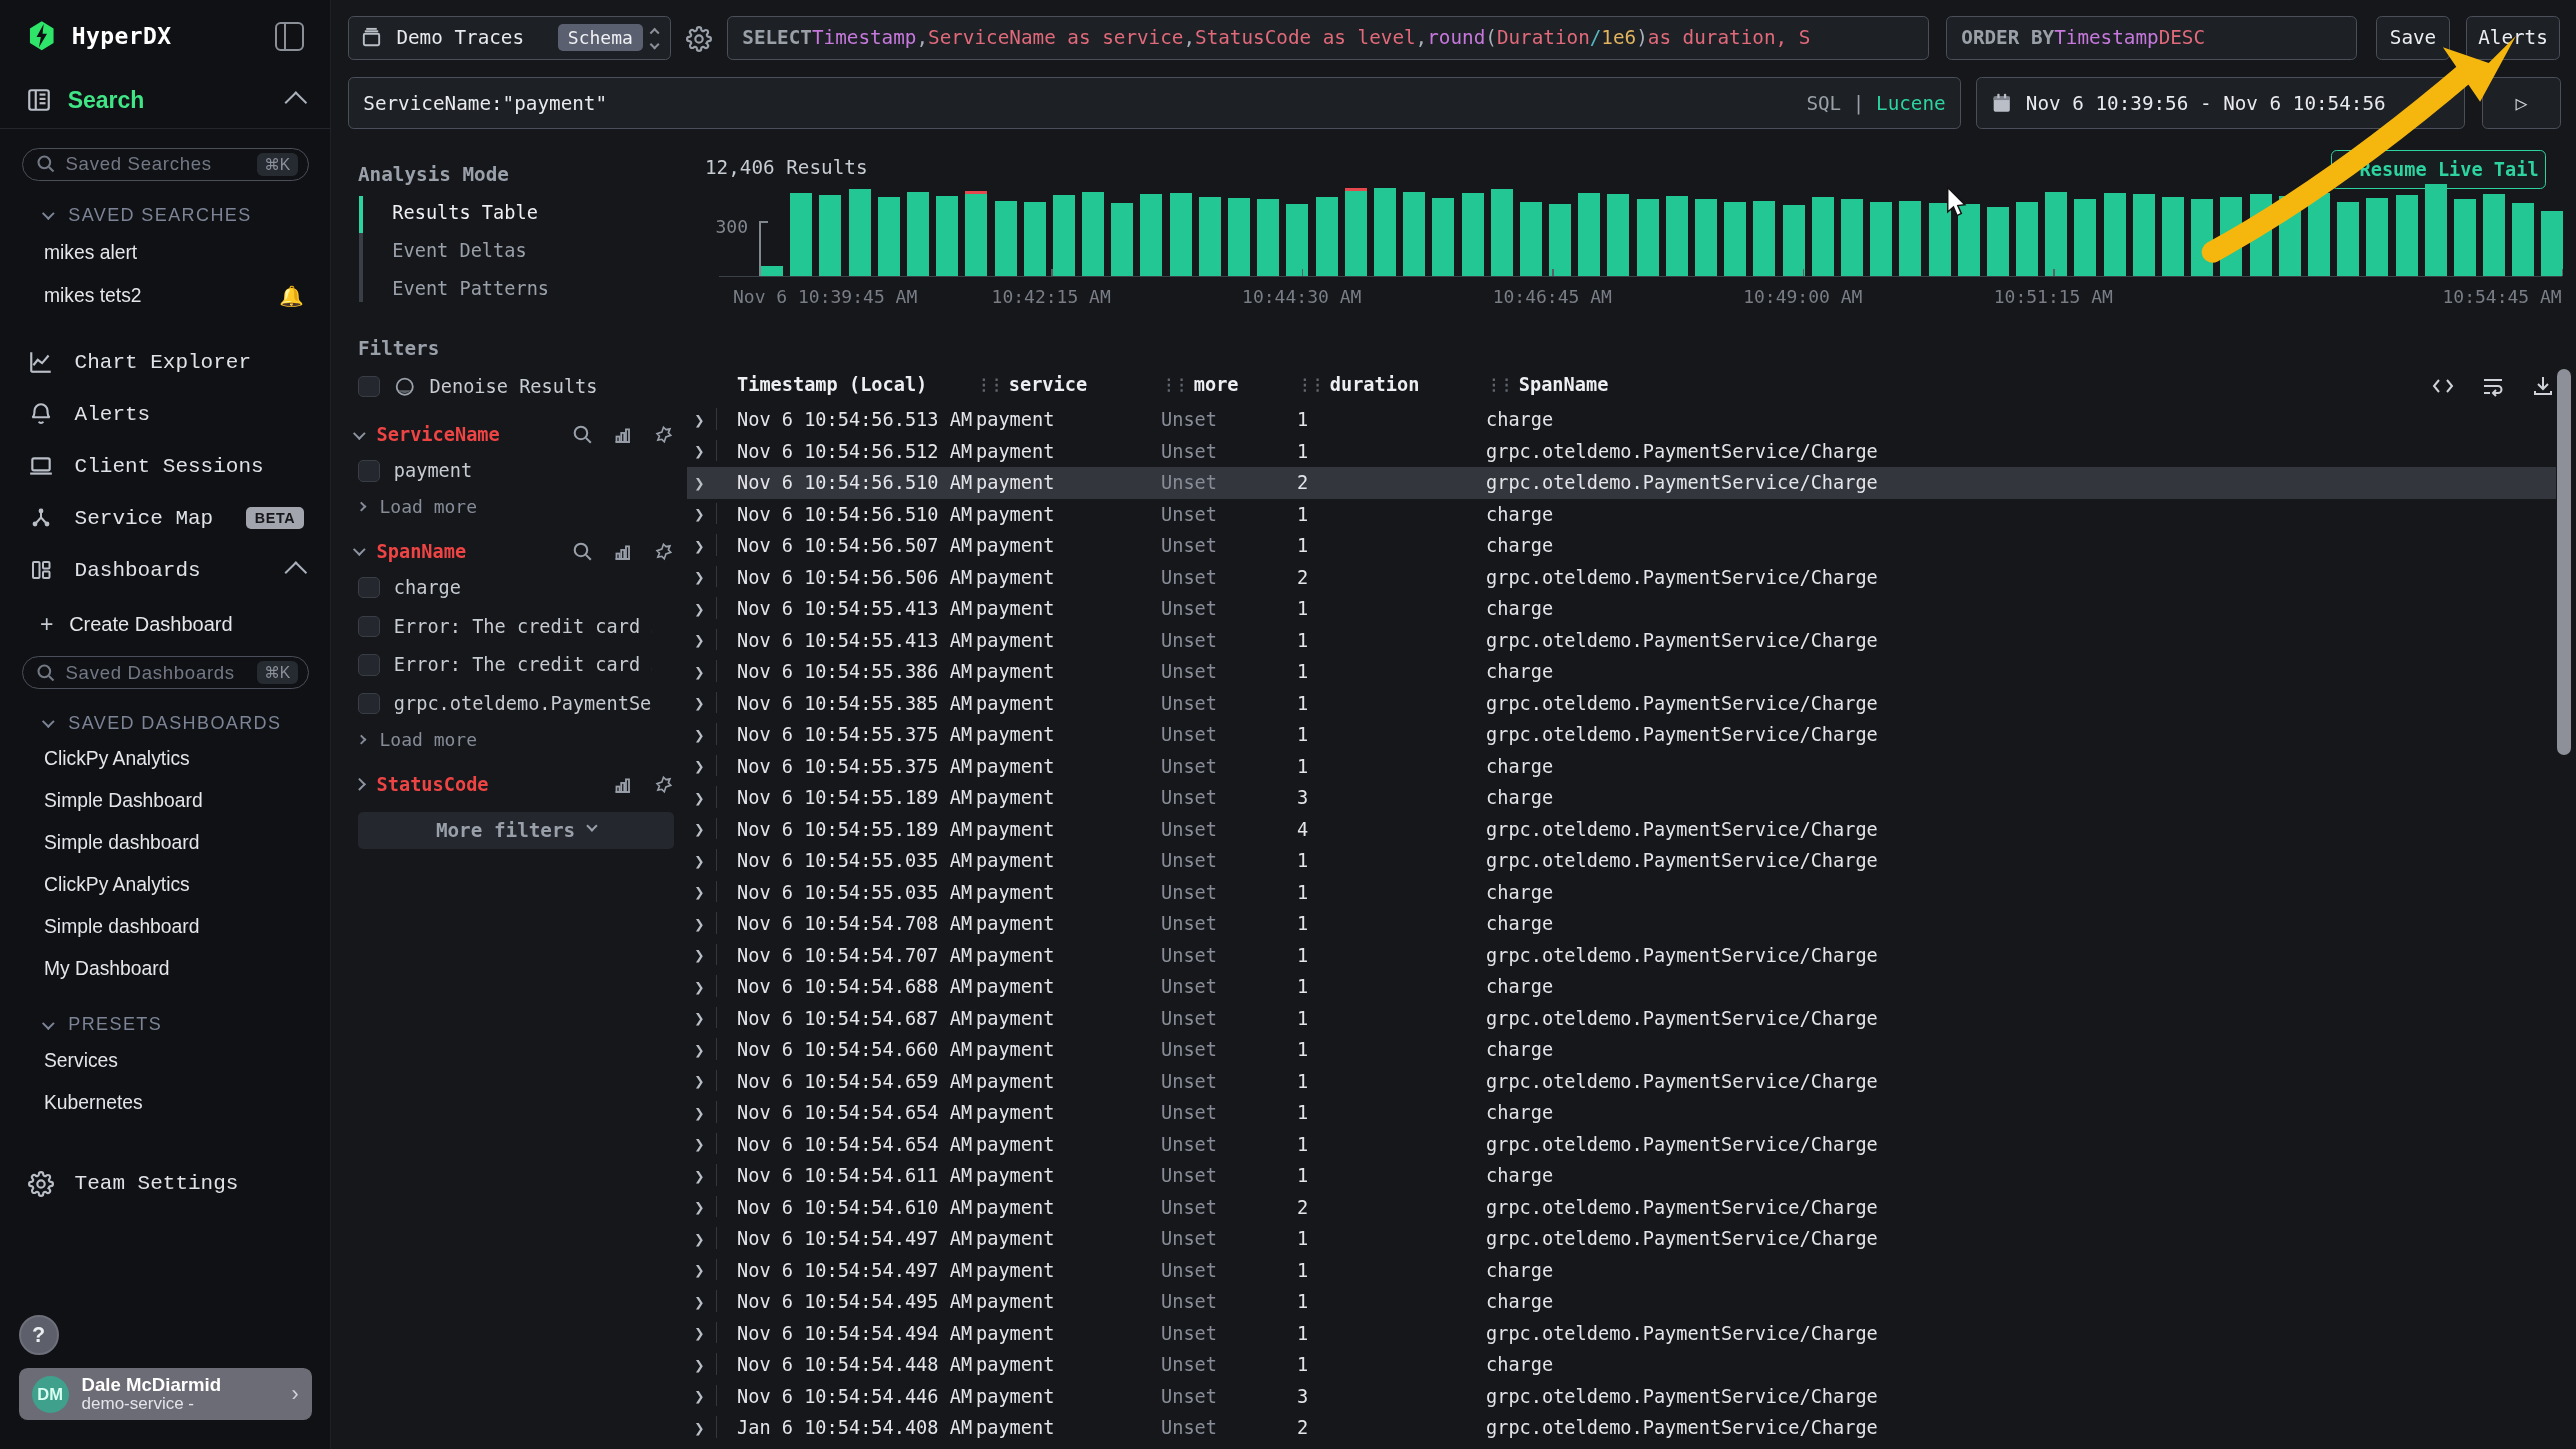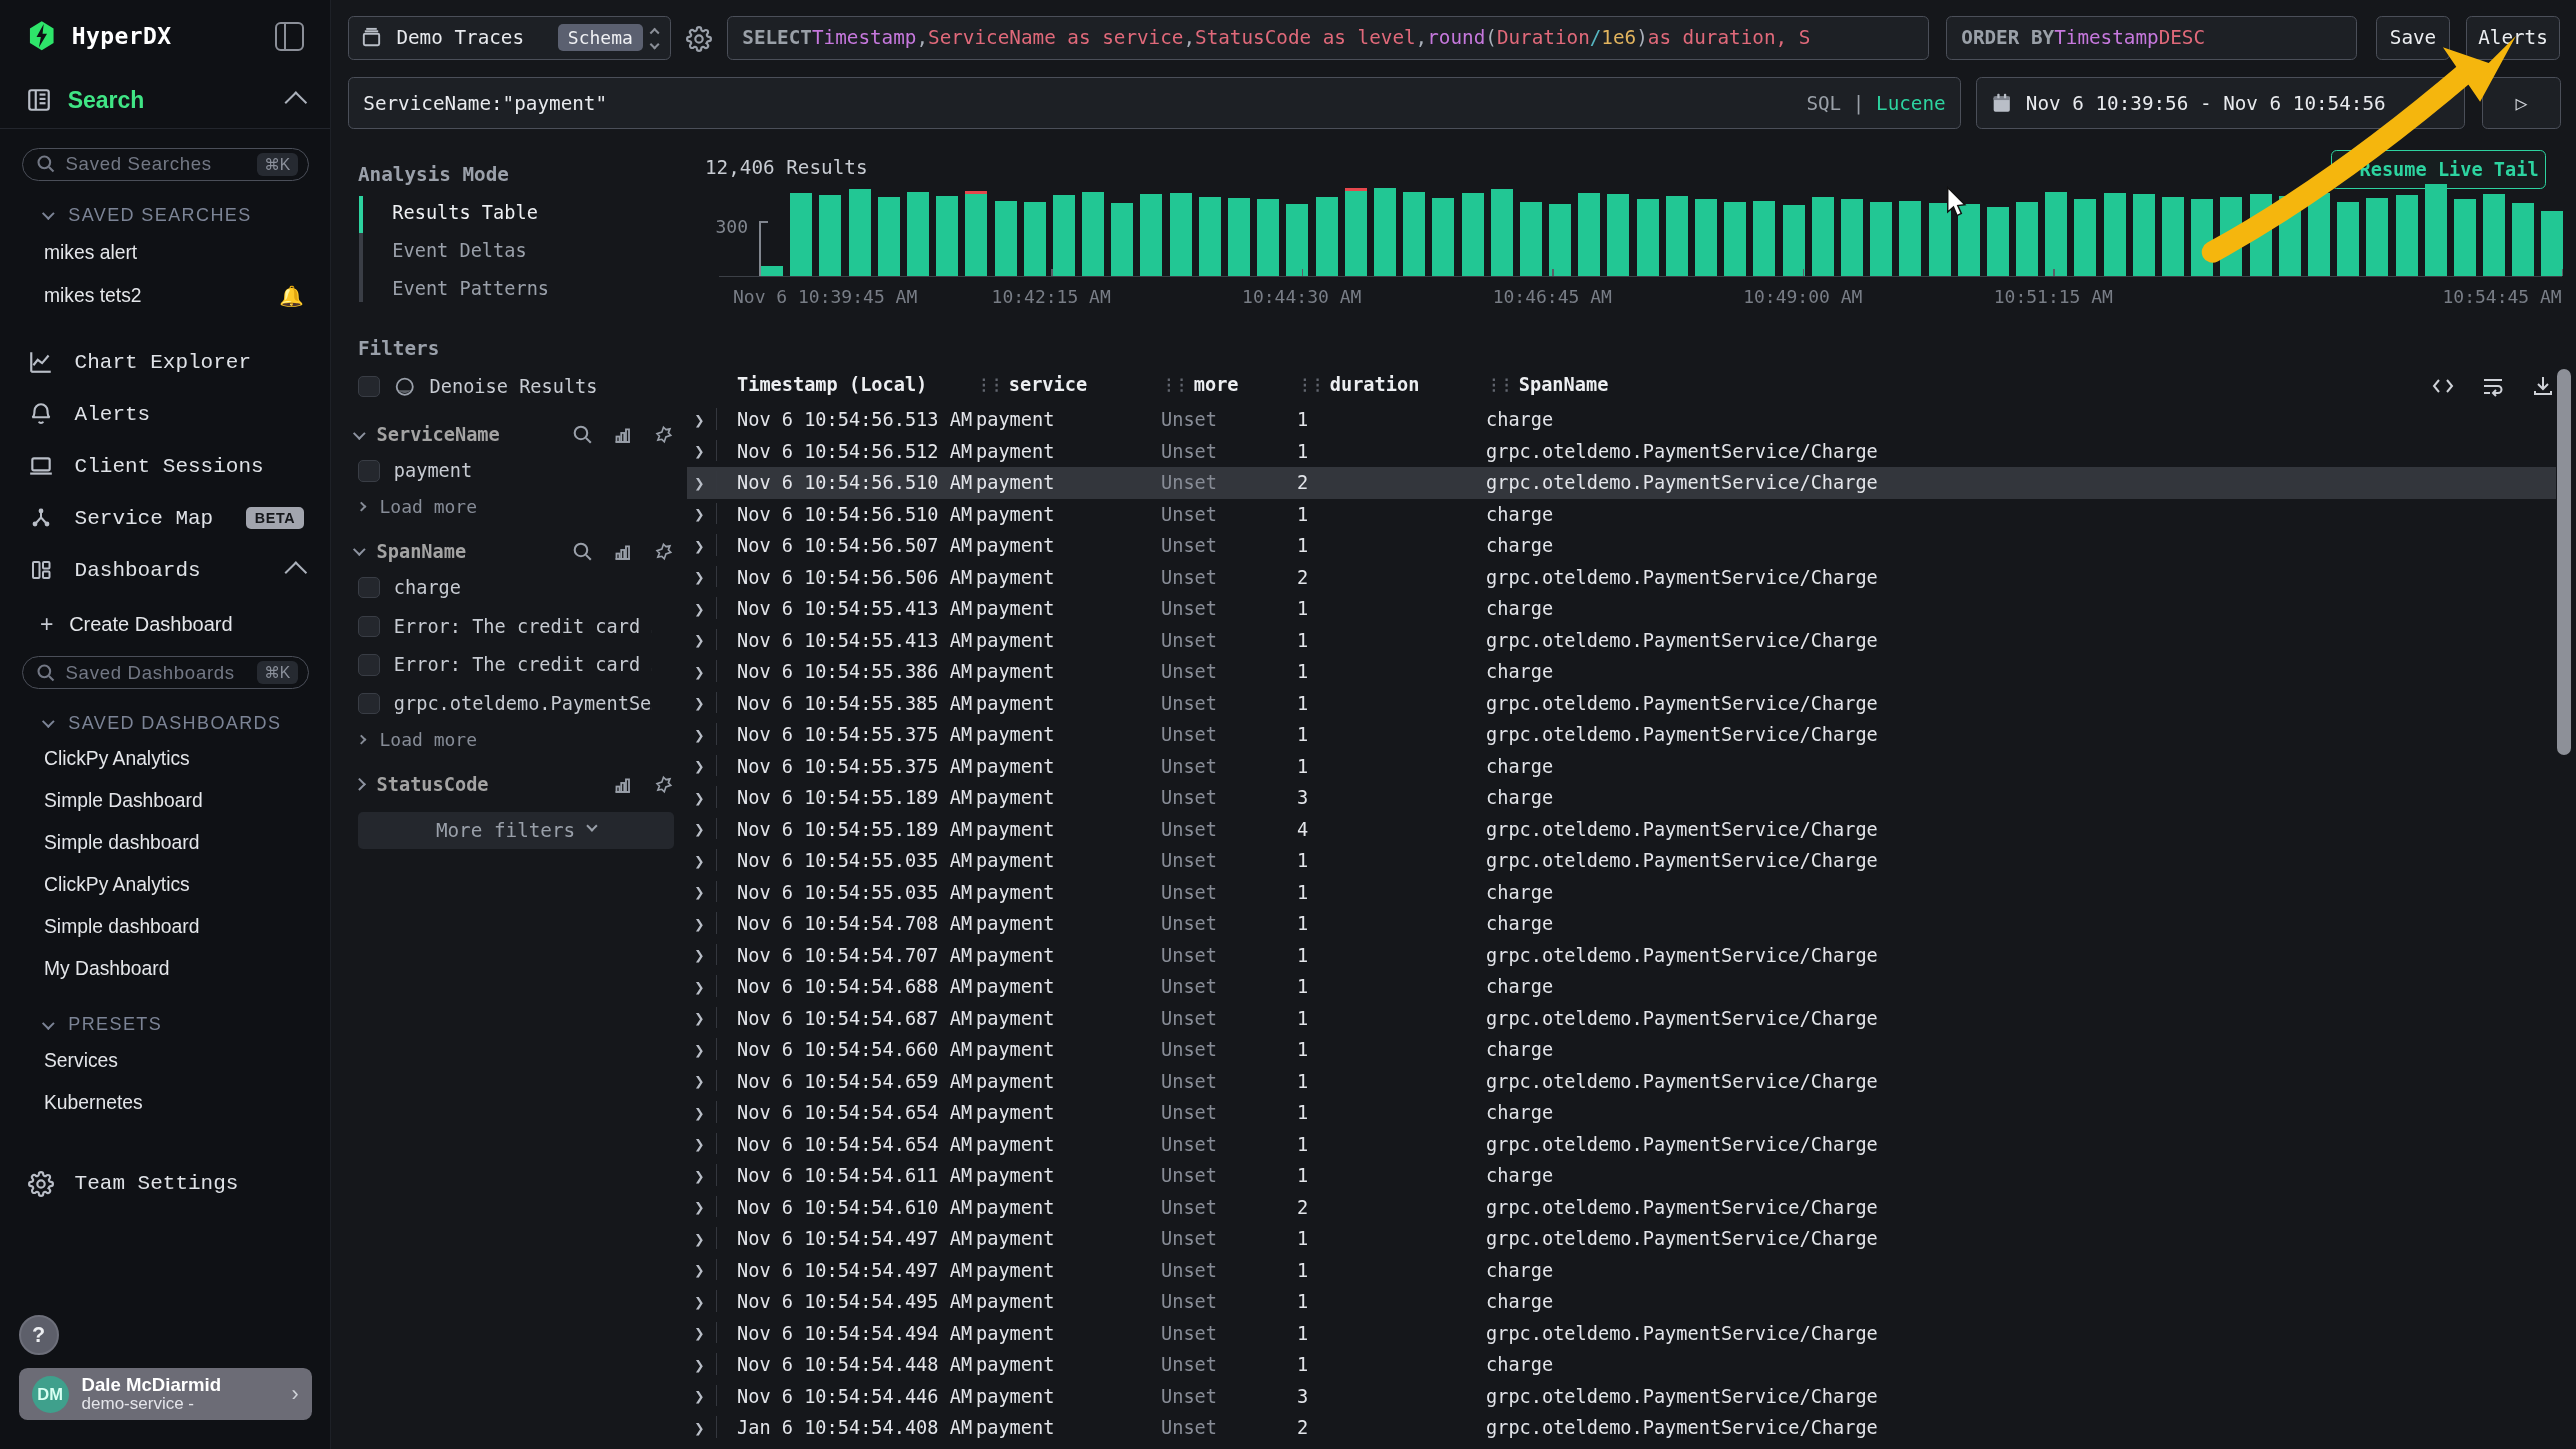--- a/index.html
+++ b/index.html
@@ -90,29 +90,29 @@
   
   #filters { position:absolute; left:345px; top:143px; width:342px; bottom:0; font-size:18.6px; }
   .fp-label { color:#9aa0aa; font-weight:bold; font-size:19.3px; padding:20px 0 7.2px 13px; }
   .mode-rail { position:relative; margin-left:14.3px; }
   .mode-rail::before { content:""; position:absolute; left:0; top:5.7px; bottom:5.7px; width:3.6px; background:#3a3e46; }
   .mode-item { position:relative; color:#9aa0aa; padding:8.6px 0 8.6px 33px; }
   .mode-item.active { color:#eef0f3; }
   .mode-item.active::before { content:""; position:absolute; left:0; top:2.9px; height:37px; width:3.6px; background:#2dd4a0; }
   .chk { width:21.5px; height:21.5px; border-radius:5px; background:#24272d; border:1.4px solid #393d45; display:inline-block; flex:none; }
   .fp-row { display:flex; align-items:center; gap:14.3px; padding:8.6px 13px; color:#c7cbd2; }
-  .fgroup-hdr { display:flex; align-items:center; padding:18.6px 13px 5.7px 10px; color:#a3a3a3; font-weight:bold; }
+  .fgroup-hdr { display:flex; align-items:center; padding:18.6px 13px 5.7px 10px; color:#ef4444; font-weight:bold; }
   .fgroup-hdr .chev { width:8.6px; height:8.6px; border-width:0 2.1px 2.1px 0; border-color:#8d93a0; margin-right:13px; }
   .fgroup-hdr .name { flex:1; }
   .fgroup-hdr .ico { margin-left:18.6px; color:#9aa0aa; }
   .load-more { display:flex; align-items:center; gap:14.3px; color:#868c97; padding:5.7px 13px; font-size:18px; }
   .load-more .chev { width:7.2px; height:7.2px; border-width:0 2.1px 2.1px 0; border-color:#868c97; }
   .opt-label { white-space:nowrap; overflow:hidden; max-width:258px; }
   #more-filters { position:absolute; left:13px; top:669px; width:316px; height:37px; background:#24272d; border-radius:5px;
-    color:#9aa0aa; font-weight:normal; display:flex; align-items:center; justify-content:center; gap:13px; font-size:19.3px; }
+    color:#9aa0aa; font-weight:bold; display:flex; align-items:center; justify-content:center; gap:13px; font-size:19.3px; }
   #more-filters .chev { width:7.9px; height:7.9px; border-width:0 2.1px 2.1px 0; border-color:#9aa0aa; margin-top:-4.3px; }
   
   #results-count { position:absolute; left:705px; top:156px; font-size:19.3px; color:#c7cbd2; }
   #live-tail { position:absolute; left:2331px; top:150px; width:215px; height:39px; border:1.4px solid #2dd4a0; border-radius:5.7px;
     color:#2dd4a0; font-size:18.6px; font-weight:bold; display:flex; align-items:center; justify-content:center; gap:10px; background:rgba(45,212,160,0.04); }
   
   #chart { position:absolute; left:687px; top:179px; width:1889px; height:136px; }
   .y-tick { position:absolute; left:18px; top:37px; width:43px; text-align:right; color:#81868f; font-size:18px; }
   .y-axis { position:absolute; left:72px; top:42px; width:2.1px; height:56px; background:#81868f; }
   .y-axis::before { content:""; position:absolute; left:0; top:0; width:8.6px; height:2.1px; background:#81868f; }

